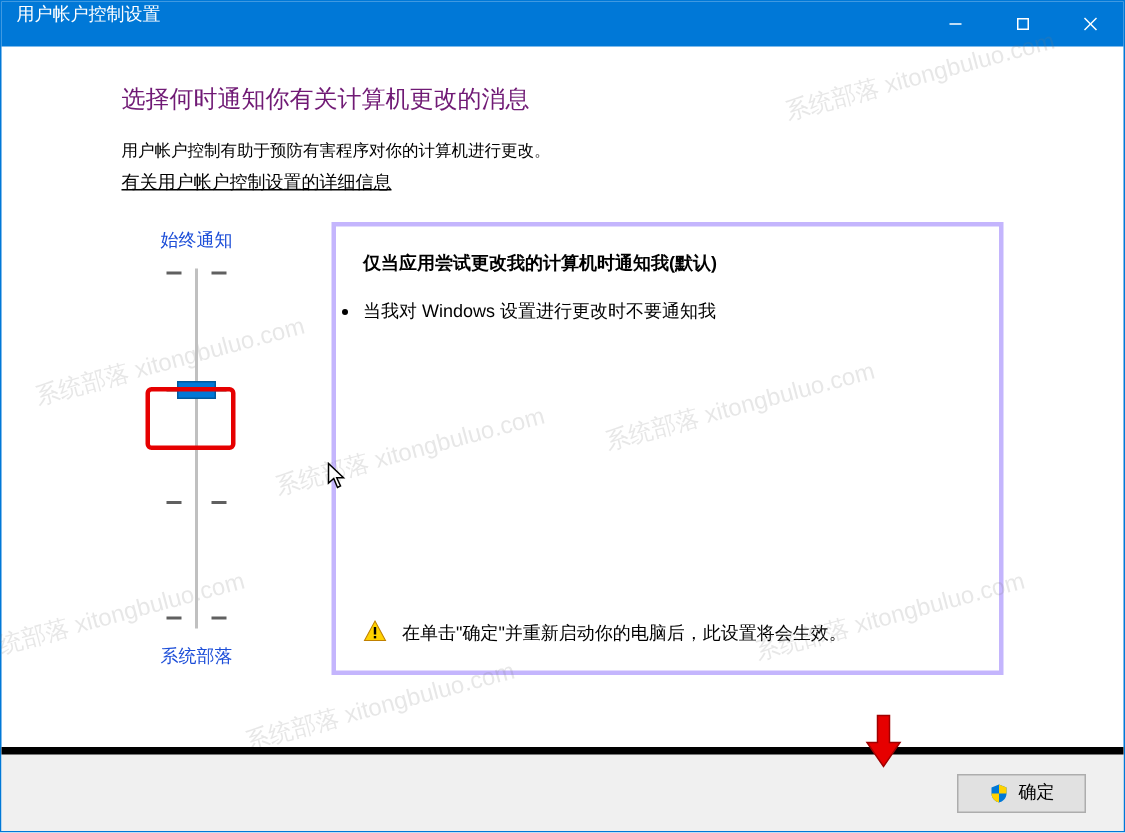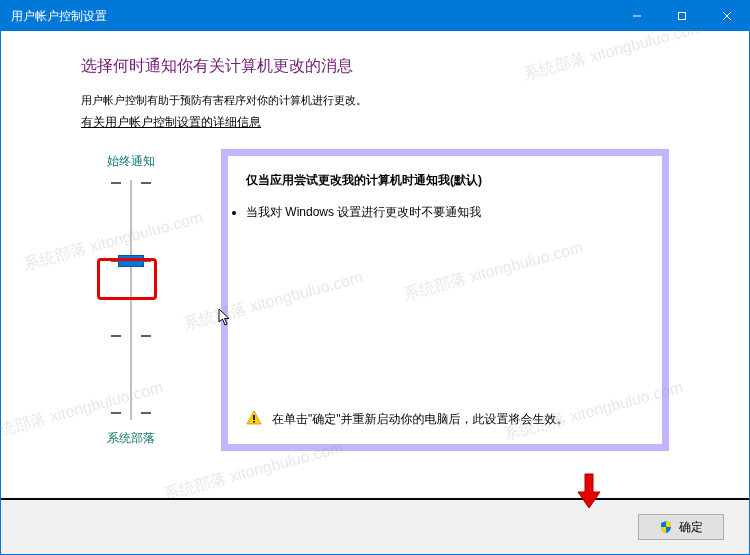--- a/index.html
+++ b/index.html
@@ -16,21 +16,20 @@
       border: 1px solid #0078d7;
       background: #fff;
       display: flex;
       flex-direction: column;
     }
     .titlebar {
       height: 30px;
       background: #0078d7;
       color: #fff;
       display: flex;
-      align-items: center;
       padding-left: 10px;
       font-size: 12px;
     }
     .titlebar-title { flex: 1; }
     .titlebar-controls { display: flex; }
     .titlebar-btn {
       width: 45px;
       height: 30px;
       display: flex;
       align-items: center;
@@ -68,21 +67,21 @@
       gap: 40px;
     }
     .slider-col {
       width: 100px;
       display: flex;
       flex-direction: column;
       align-items: center;
     }
     .slider-top-label, .slider-bottom-label {
       font-size: 12px;
-      color: #0f766e;
+      color: #1d4ed8;
       margin: 4px 4px;
     }
     .slider-track {
       position: relative;
       width: 40px;
       height: 240px;
       margin: 6px 0;
     }
     .track-line {
       position: absolute;
@@ -127,21 +126,21 @@
       position: absolute;
       border: 3px solid #e60000;
       border-radius: 4px;
       pointer-events: none;
     }
     .highlight-slider {
       left: 96px; top: 227px; width: 60px; height: 42px;
     }
     .info-panel {
       flex: 1;
-      border: 7px solid #c4b5fd;
+      border: 3px solid #c4b5fd;
       padding: 16px 18px;
       font-size: 12px;
       min-height: 240px;
       display: flex;
       flex-direction: column;
     }
     .info-title { font-weight: bold; margin-bottom: 14px; }
     .info-bullets { list-style: disc; }
     .info-bullets li { margin-bottom: 6px; line-height: 1.5; }
     .info-spacer { flex: 1; }
@@ -158,21 +157,21 @@
     .warning-icon svg { width: 16px; height: 16px; }
     .cursor-icon {
       position: absolute;
       left: 217px;
       top: 277px;
       width: 16px; height: 20px;
       pointer-events: none;
     }
     .footer {
       height: 56px;
-      border-top: 2px solid #000000;
+      border-top: 5px solid #000000;
       background: #f0f0f0;
       display: flex;
       align-items: center;
       justify-content: flex-end;
       padding: 0 25px;
       gap: 10px;
       position: relative;
     }
     .btn {
       min-width: 86px;

